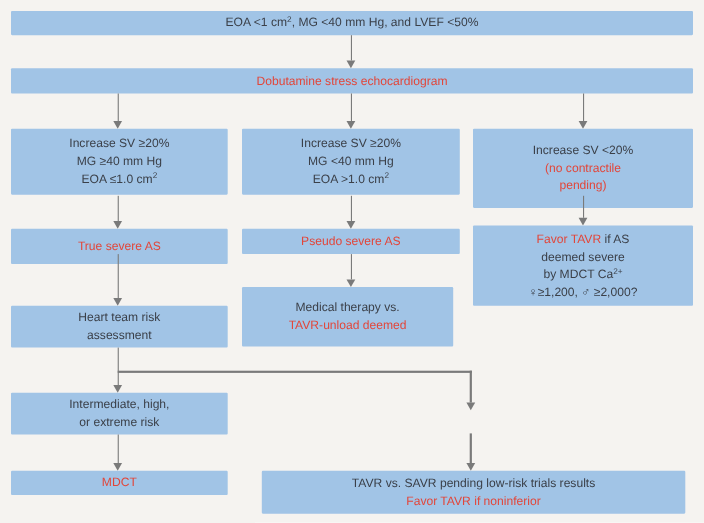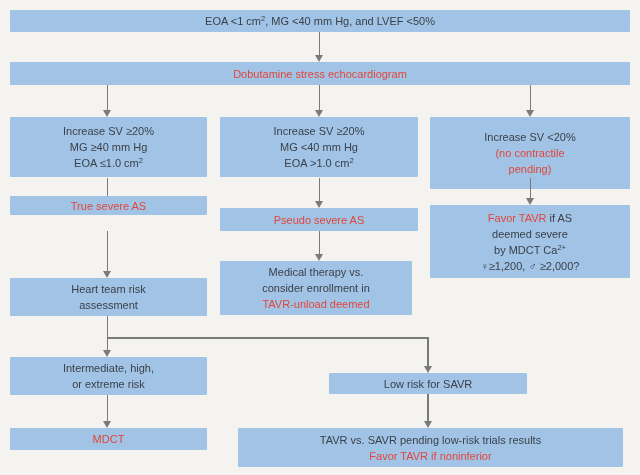--- a/index.html
+++ b/index.html
@@ -68,21 +68,21 @@
     <div class="ln red">pending)</div>
   </div>
 
   <div class="vline" style="left:106.5px;top:178px;height:23px"></div>
   <div class="ahead" style="left:103px;top:201px"></div>
   <div class="vline" style="left:318.5px;top:178px;height:23px"></div>
   <div class="ahead" style="left:315px;top:201px"></div>
   <div class="vline" style="left:529.5px;top:178px;height:20px"></div>
   <div class="ahead" style="left:526px;top:198px"></div>
 
-  <div class="node" style="left:10px;top:196px;width:197px;height:19px">
+  <div class="node" style="left:10px;top:208px;width:197px;height:32px">
     <div class="ln red">True severe AS</div>
   </div>
 
   <div class="node" style="left:220px;top:208px;width:198px;height:23px">
     <div class="ln red">Pseudo severe AS</div>
   </div>
 
   <div class="node" style="left:430px;top:205px;width:200px;height:73px">
     <div class="ln"><span class="red">Favor TAVR</span><span> if AS</span></div>
     <div class="ln">deemed severe</div>
@@ -95,38 +95,34 @@
   <div class="vline" style="left:318.5px;top:231px;height:23px"></div>
   <div class="ahead" style="left:315px;top:254px"></div>
 
   <div class="node" style="left:10px;top:278px;width:197px;height:38px">
     <div class="ln">Heart team risk</div>
     <div class="ln">assessment</div>
   </div>
 
   <div class="node" style="left:220px;top:261px;width:192px;height:54px">
     <div class="ln">Medical therapy vs.</div>
-    <div class="ln">consider enrollment in</div>
     <div class="ln red">TAVR-unload deemed</div>
   </div>
 
   <div class="vline" style="left:106.5px;top:316px;height:34px"></div>
   <div class="hline" style="left:106.5px;top:337px;width:322px"></div>
   <div class="ahead" style="left:103px;top:350px"></div>
   <div class="vline" style="left:427px;top:337px;height:29px"></div>
   <div class="ahead" style="left:423.5px;top:366px"></div>
 
   <div class="node" style="left:10px;top:357px;width:197px;height:38px">
     <div class="ln">Intermediate, high,</div>
     <div class="ln">or extreme risk</div>
   </div>
 
-  <div class="node" style="left:329px;top:373px;width:198px;height:21px">
-    <div class="ln">Low risk for SAVR</div>
-  </div>
 
   <div class="vline" style="left:106.5px;top:395px;height:26px"></div>
   <div class="ahead" style="left:103px;top:421px"></div>
   <div class="vline" style="left:427px;top:394px;height:27px"></div>
   <div class="ahead" style="left:423.5px;top:421px"></div>
 
   <div class="node" style="left:10px;top:428px;width:197px;height:22px">
     <div class="ln red">MDCT</div>
   </div>
 

